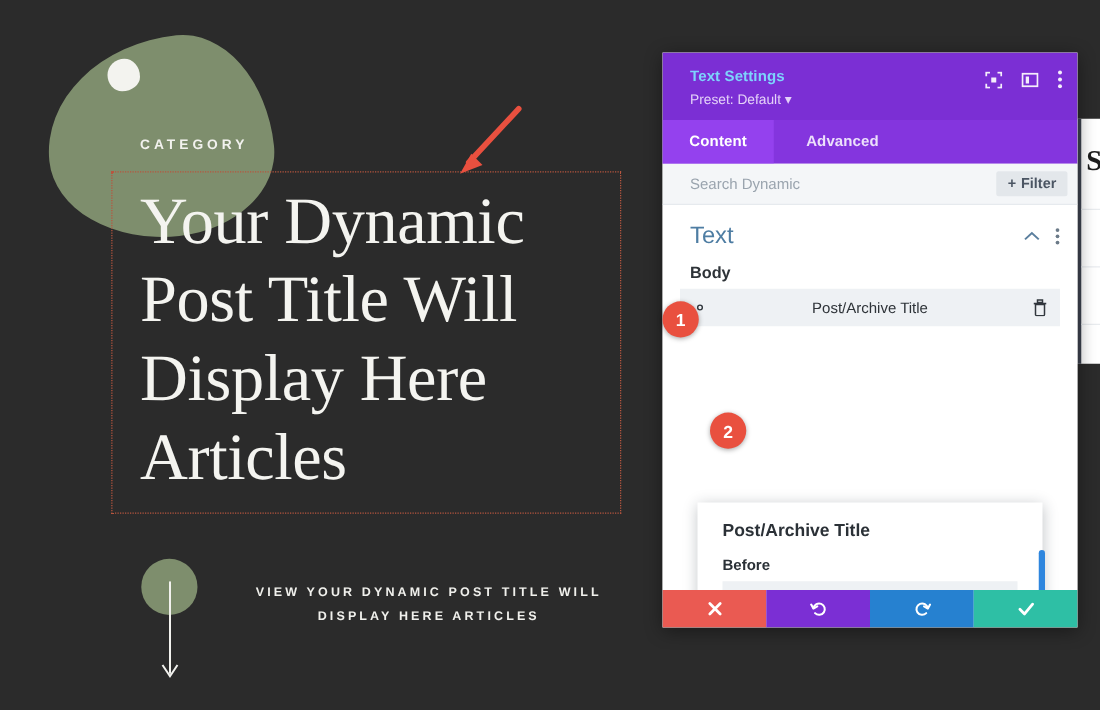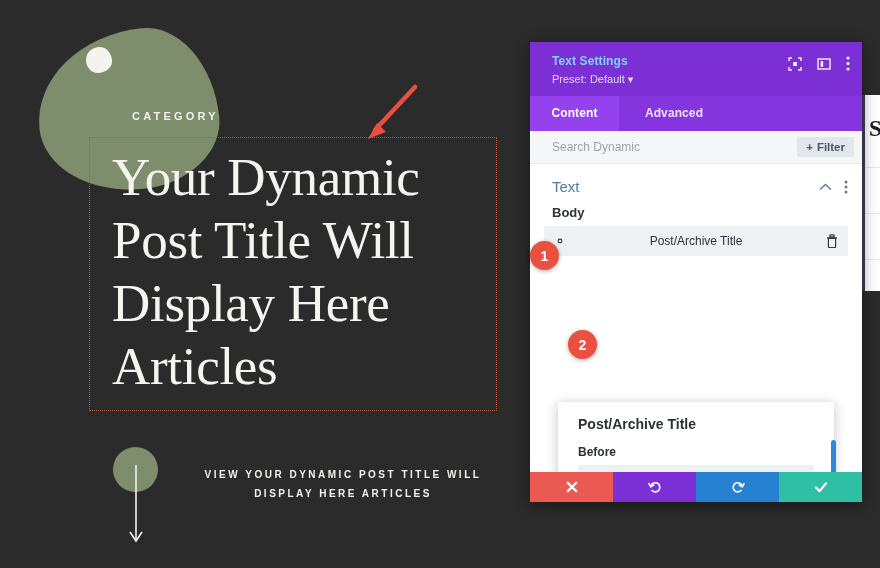--- a/index.html
+++ b/index.html
@@ -40,21 +40,20 @@
     border-radius: 52% 48% 55% 45% / 50% 55% 45% 50%;
   }
 
   .category {
     position: absolute;
     left: 112px; top: 110px;
     color: #f2f2ee;
     font-size: 11px;
     font-weight: 700;
     letter-spacing: 3.2px;
-    margin-left: 20px;
   }
 
   .title-box {
     position: absolute;
     left: 89px; top: 137px;
     width: 408px; height: 274px;
     border: 1px dotted #b8563f;
   }
   .title {
     position: absolute;
@@ -212,21 +211,21 @@
   }
 
   .section-head {
     display: flex;
     align-items: center;
     justify-content: space-between;
     padding: 14px 14px 10px 22px;
   }
   .section-title {
     color: #4e7da3;
-    font-size: 15px;
+    font-size: 19px;
   }
   .section-ctrls { display: flex; align-items: center; gap: 12px; }
 
   .field-label {
     padding: 0 22px;
     font-size: 13px;
     font-weight: 700;
     color: #2e3338;
     margin-bottom: 6px;
   }

